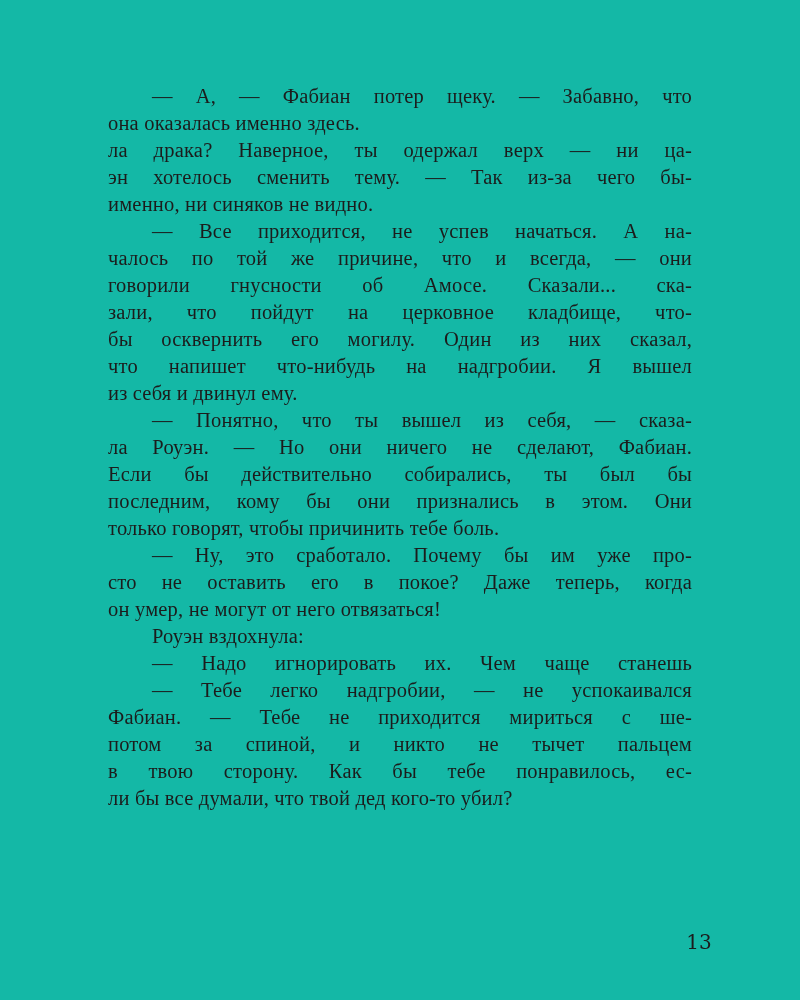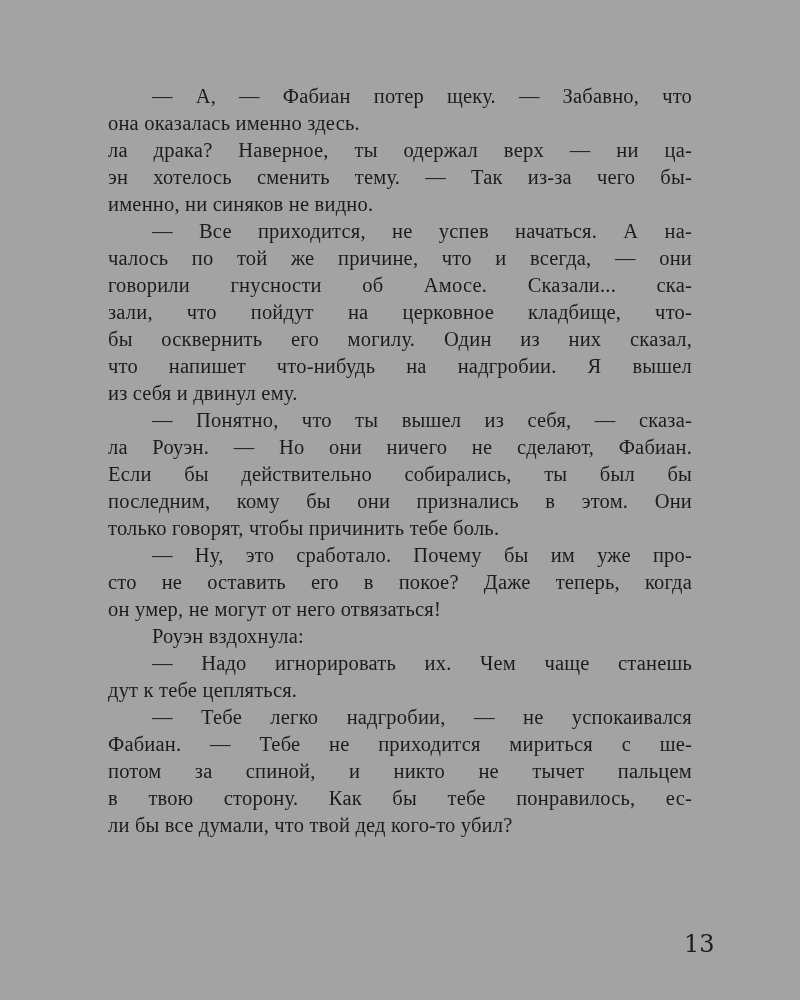--- a/index.html
+++ b/index.html
@@ -33,28 +33,28 @@
   }
   .text-line.last-line {
     text-align-last: left;
   }
   .page-number {
     position: absolute;
     left: 684px;
     top: 930px;
     width: 30px;
     text-align: center;
-    font-size: 24px;
+    font-size: 20px;
     font-family: "DejaVu Serif", "Liberation Serif", serif;
   }
 </style>
 </head>
 <body>
 
-<div class="book-page" style="background: #a3a3a3; color: rgb(28, 28, 28);">
+<div class="book-page" style="background: #14b8a6; color: rgb(28, 28, 28);">
   <div class="text-block">
       <div class="text-line first-line">— А, — Фабиан потер щеку. — Забавно, что</div>
       <div class="text-line last-line">она оказалась именно здесь.</div>
       <div class="text-line">ла драка? Наверное, ты одержал верх — ни ца-</div>
       <div class="text-line">эн хотелось сменить тему. — Так из-за чего бы-</div>
       <div class="text-line last-line">именно, ни синяков не видно.</div>
       <div class="text-line first-line">— Все приходится, не успев начаться. А на-</div>
       <div class="text-line">чалось по той же причине, что и всегда, — они</div>
       <div class="text-line">говорили гнусности об Амосе. Сказали... ска-</div>
       <div class="text-line">зали, что пойдут на церковное кладбище, что-</div>
@@ -64,21 +64,20 @@
       <div class="text-line first-line">— Понятно, что ты вышел из себя, — сказа-</div>
       <div class="text-line">ла Роуэн. — Но они ничего не сделают, Фабиан.</div>
       <div class="text-line">Если бы действительно собирались, ты был бы</div>
       <div class="text-line">последним, кому бы они признались в этом. Они</div>
       <div class="text-line last-line">только говорят, чтобы причинить тебе боль.</div>
       <div class="text-line first-line">— Ну, это сработало. Почему бы им уже про-</div>
       <div class="text-line">сто не оставить его в покое? Даже теперь, когда</div>
       <div class="text-line last-line">он умер, не могут от него отвязаться!</div>
       <div class="text-line first-line last-line">Роуэн вздохнула:</div>
       <div class="text-line first-line">— Надо игнорировать их. Чем чаще станешь</div>
-      <div class="text-line last-line">дут к тебе цепляться.</div>
       <div class="text-line first-line">— Тебе легко надгробии, — не успокаивался</div>
       <div class="text-line">Фабиан. — Тебе не приходится мириться с ше-</div>
       <div class="text-line">потом за спиной, и никто не тычет пальцем</div>
       <div class="text-line">в твою сторону. Как бы тебе понравилось, ес-</div>
       <div class="text-line last-line">ли бы все думали, что твой дед кого-то убил?</div>
     </div>
   <div class="page-number">13</div>
 </div>
 
 </body></html>

